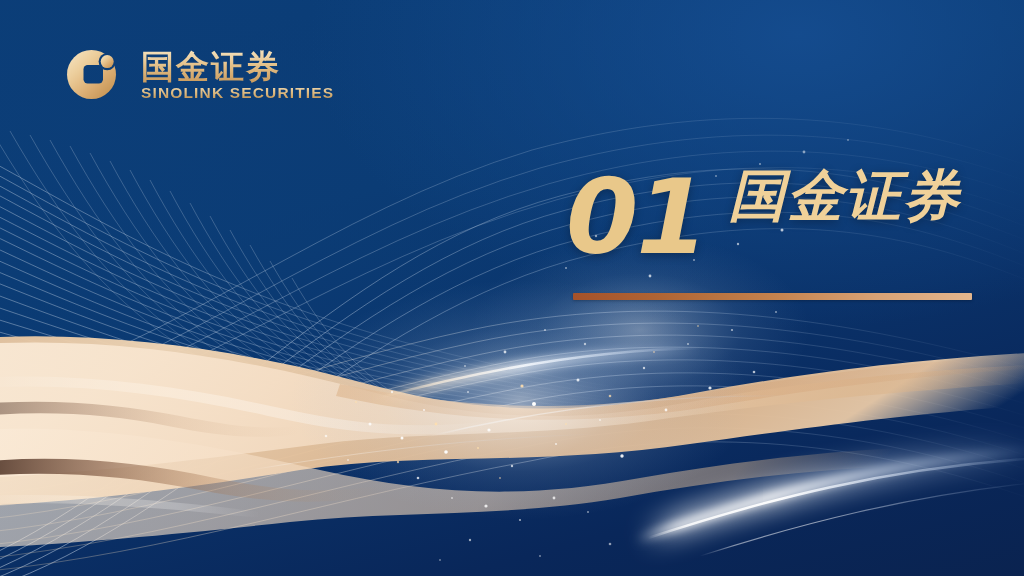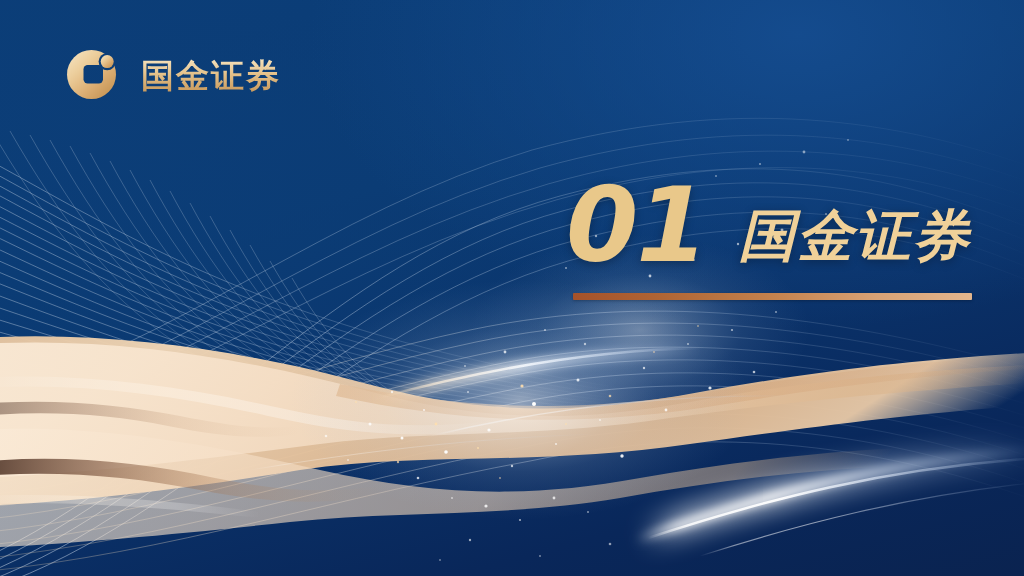--- a/index.html
+++ b/index.html
@@ -46,21 +46,21 @@
     -webkit-background-clip:text; background-clip:text;
     color:transparent; -webkit-text-fill-color:transparent;
     white-space:nowrap;
   }
 
   
   #title-block {
     position:absolute; left:566px; top:168px; z-index:40;
     display:flex; flex-direction:column;
   }
-  #title-row { display:flex; align-items:flex-end; gap:32px; height:108px; }
+  #title-row { display:flex; gap:22px; height:108px; }
   #section-number {
     font-family:"DejaVu Sans","Liberation Sans",sans-serif;
     font-size:104px; font-weight:800; font-style:italic;
     line-height:.96; letter-spacing:-2px;
     color:#e9c88a;
     text-shadow:0 2px 10px rgba(0,0,0,.28);
   }
   #section-title {
     font-family:"DejaVu Sans","Liberation Sans",sans-serif;
     font-size:56px; font-weight:700; font-style:italic;
@@ -388,20 +388,21 @@
             <rect x="20.5" y="21" width="19.5" height="18.5" rx="4.2" ry="4.2" fill="#000"></rect>
             <circle cx="44.2" cy="17.6" r="8.6" fill="#000"></circle>
           </mask>
         </defs>
         <circle cx="28.5" cy="30.5" r="24.5" fill="url(#logoGold)" mask="url(#logoNotch)"></circle>
         <circle cx="44.2" cy="17.6" r="6.5" fill="url(#logoGold)"></circle>
       </svg>
     </span>
     <span class="logo-text-wrap">
       <span id="logo-cn">国金证券</span>
+      <span id="logo-en">SINOLINK SECURITIES</span>
     </span>
   </div>
 
   <div id="title-block">
     <div id="title-row">
       <span id="section-number">01</span>
       <span id="section-title">国金证券</span>
     </div>
     <div id="title-rule"></div>
   </div>

